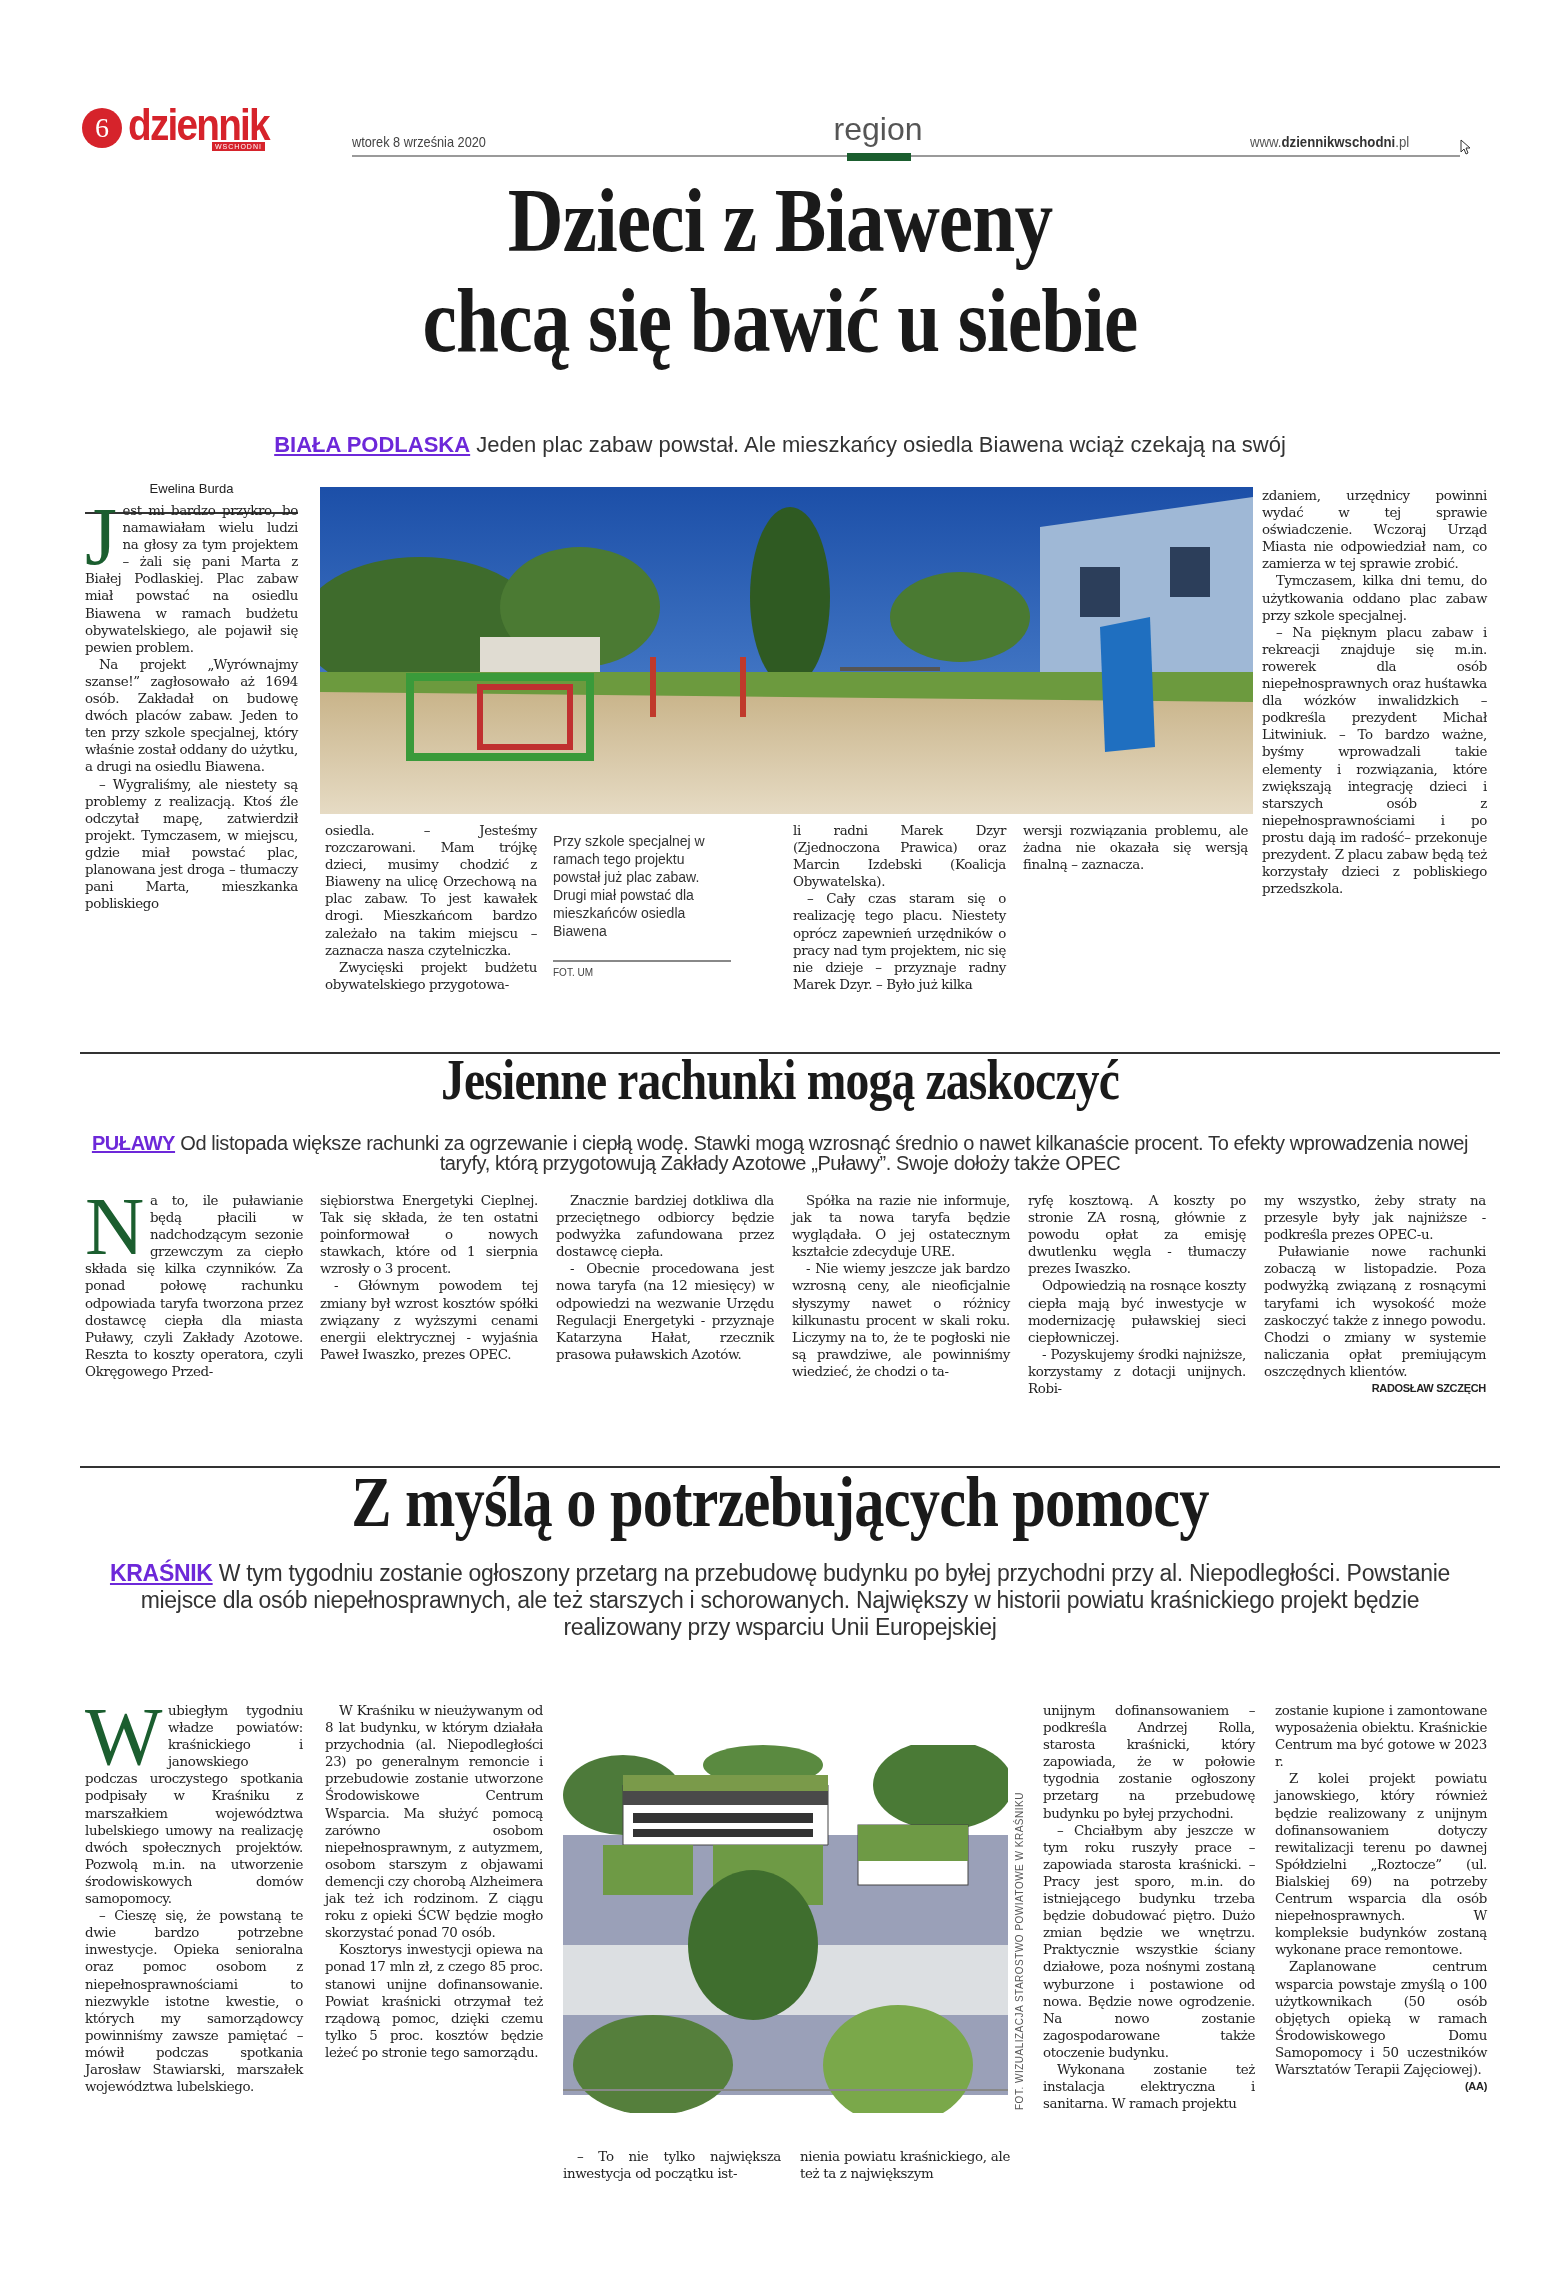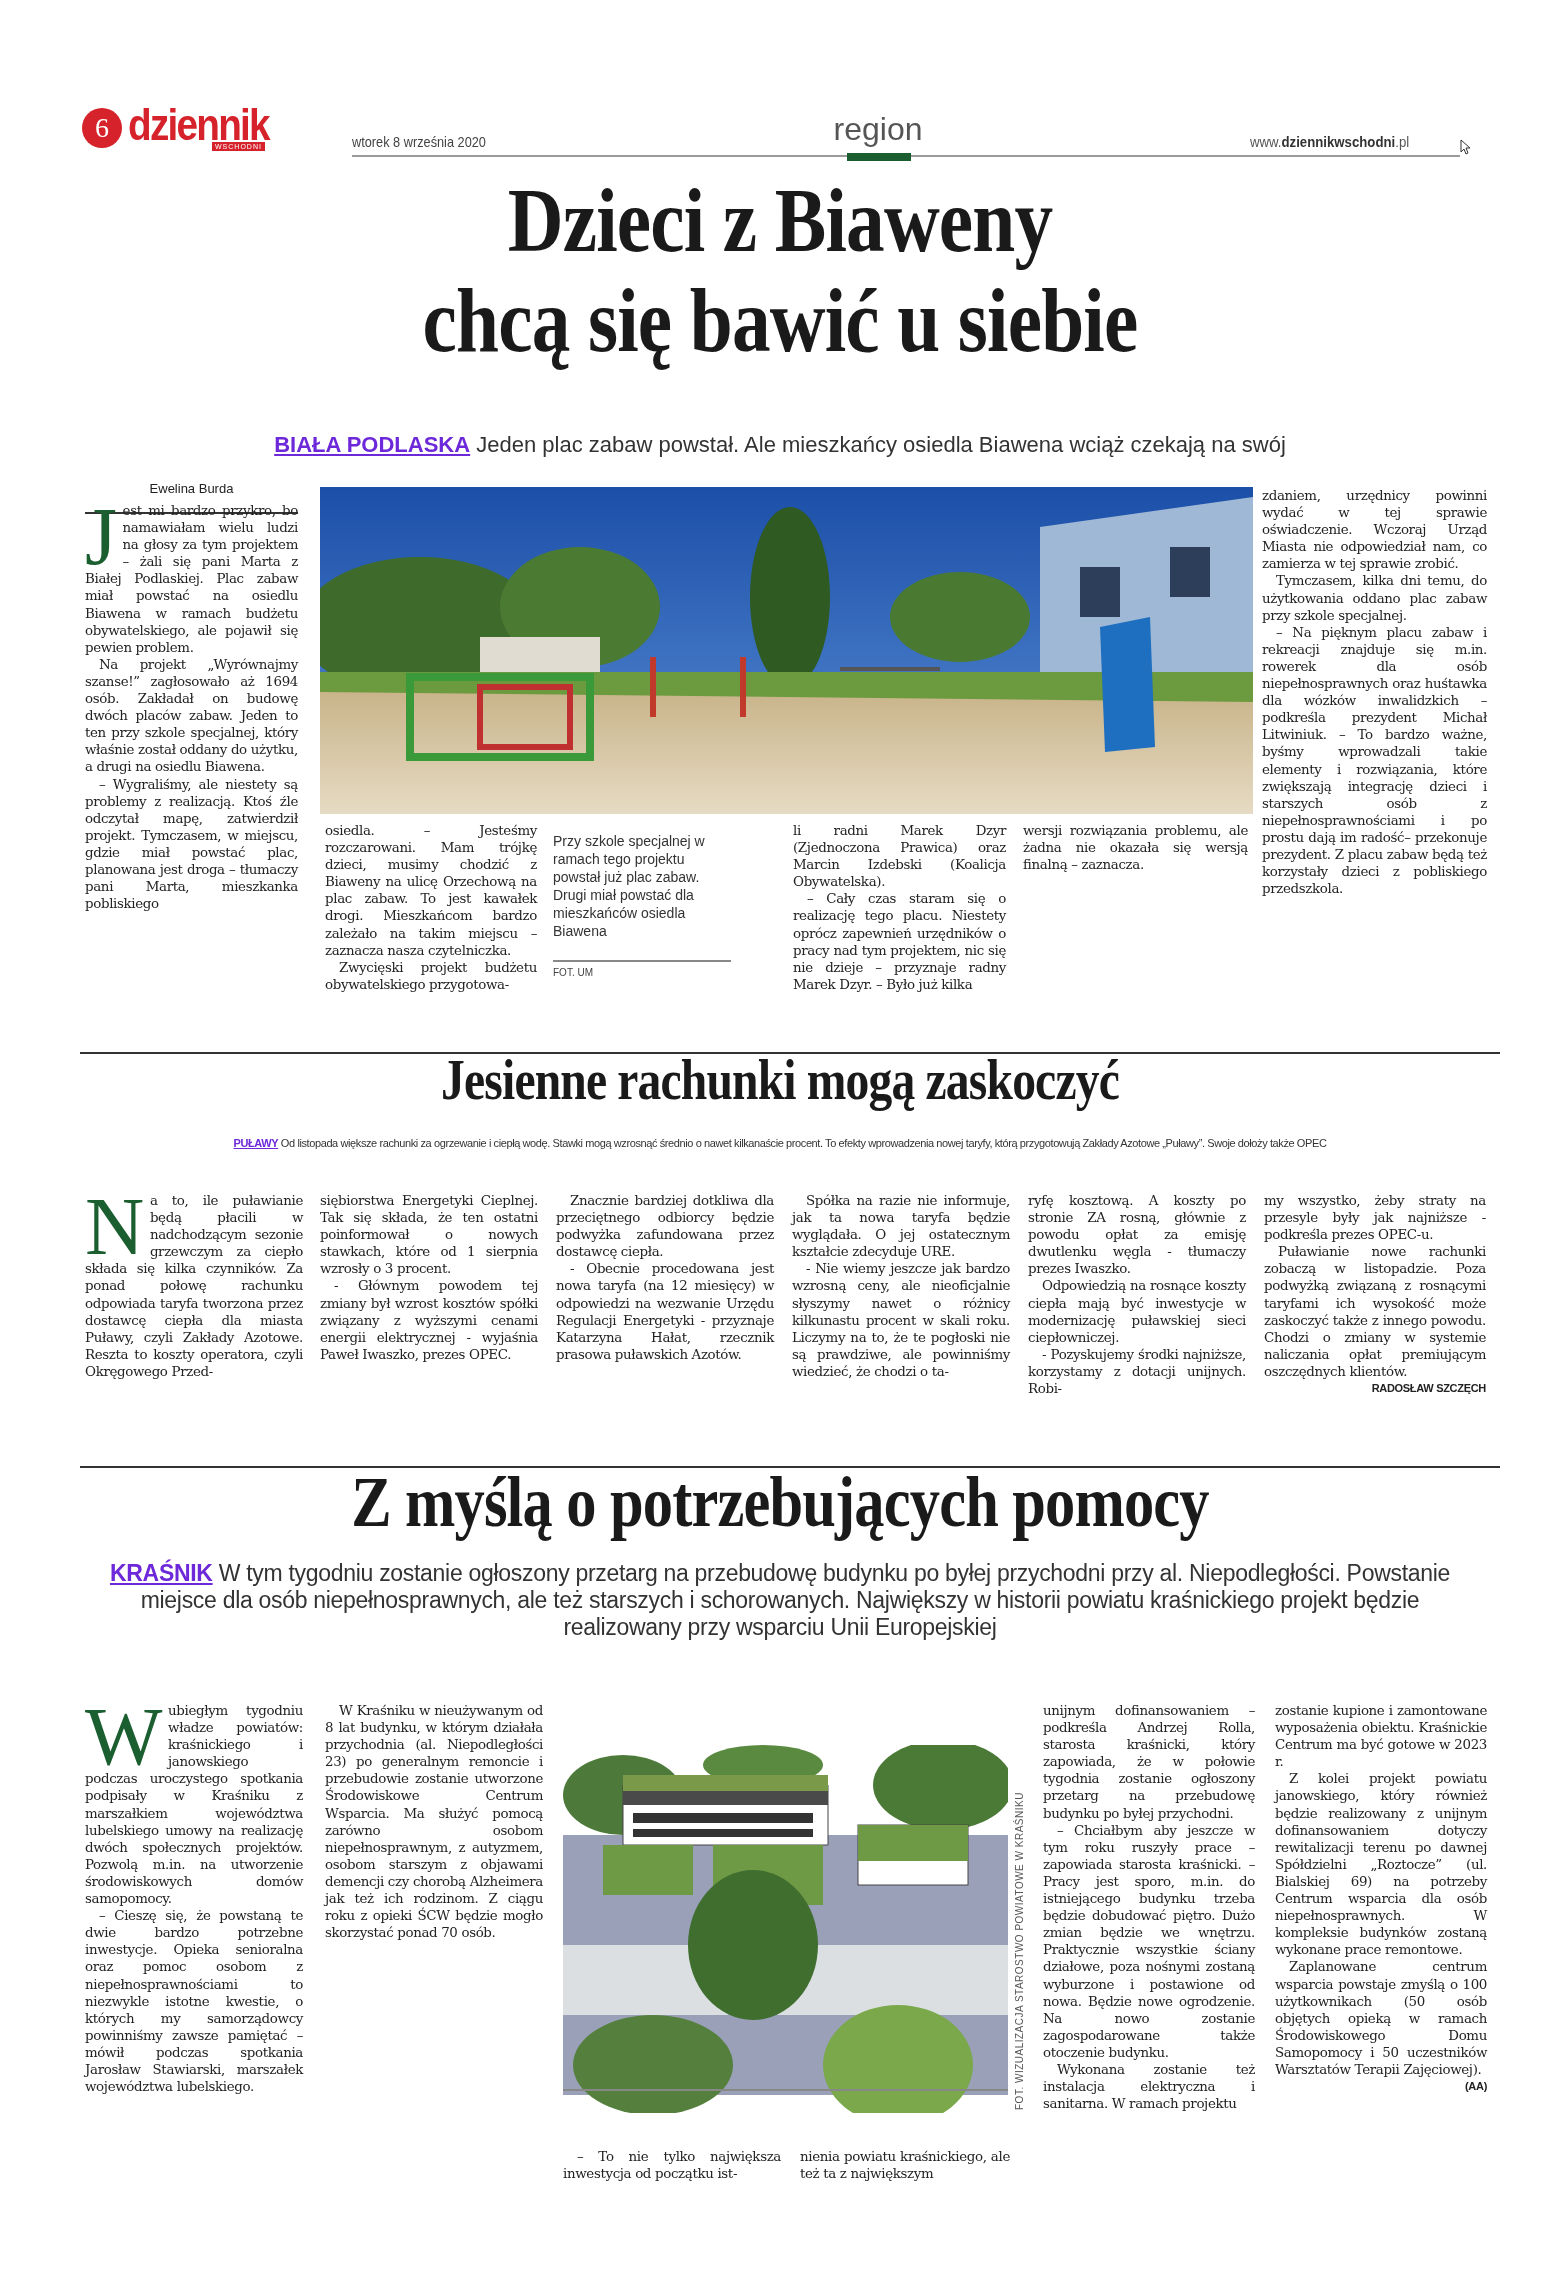--- a/index.html
+++ b/index.html
@@ -28,21 +28,21 @@
 
   
   .h1 { font-family: "Liberation Serif", serif; font-weight: bold; color: #1a1a1a; text-align: center; letter-spacing: -1px; }
   .headline-1 { left: 60px; top: 170px; width: 1440px; font-size: 92px; line-height: 100px; transform: scaleX(0.84); }
   .headline-2 { left: 60px; top: 1048px; width: 1440px; font-size: 58px; line-height: 64px; transform: scaleX(0.82); }
   .headline-3 { left: 60px; top: 1462px; width: 1440px; font-size: 72px; line-height: 80px; transform: scaleX(0.84); }
 
   .lead { font-family: "Liberation Sans", sans-serif; color: #333; text-align: center; }
   .lead .place { color: #6d28d9; font-weight: bold; text-decoration: underline; }
   .lead-1 { left: 100px; top: 432px; width: 1360px; font-size: 22px; line-height: 26px; }
-  .lead-2 { left: 70px; top: 1133px; width: 1420px; font-size: 11px; line-height: 20px; letter-spacing: -0.4px; }
+  .lead-2 { left: 70px; top: 1133px; width: 1420px; font-size: 20px; line-height: 20px; letter-spacing: -0.4px; }
   .lead-3 { left: 90px; top: 1560px; width: 1380px; font-size: 23px; line-height: 27px; letter-spacing: -0.3px; }
 
   .rule { height: 2px; background: #333; }
 
   
   .col { position: absolute; font-family: "DejaVu Serif", serif; font-size: 13.4px; line-height: 17.1px; color: #222;
     text-align: justify; hyphens: manual; letter-spacing: -0.35px; }
   .col p { text-indent: 14px; }
   .col p.first { text-indent: 0; }
   .dropcap { float: left; font-family: "Liberation Serif", serif; color: #1b5e2f; font-size: 82px; line-height: 66px;
@@ -180,20 +180,21 @@
 
 <div class="abs h1 headline-3">Z myślą o potrzebujących pomocy</div>
 <div class="abs lead lead-3"><span class="place">KRAŚNIK</span><span> W tym tygodniu zostanie ogłoszony przetarg na przebudowę budynku po byłej przychodni przy al. Niepodległości. Powstanie miejsce dla osób niepełnosprawnych, ale też starszych i schorowanych. Największy w historii powiatu kraśnickiego projekt będzie realizowany przy wsparciu Unii Europejskiej</span></div>
 
 <div class="col" style="left:85px; top:1702px; width:218px;">
   <p class="first"><span class="dropcap">W</span><span>ubiegłym tygodniu władze powiatów: kraśnickiego i janowskiego podczas uroczystego spotkania podpisały w Kraśniku z marszałkiem województwa lubelskiego umowy na realizację dwóch społecznych projektów. Pozwolą m.in. na utworzenie środowiskowych domów samopomocy.</span></p>
   <p>– Cieszę się, że powstaną te dwie bardzo potrzebne inwestycje. Opieka senioralna oraz pomoc osobom z niepełnosprawnościami to niezwykle istotne kwestie, o których my samorządowcy powinniśmy zawsze pamiętać – mówił podczas spotkania Jarosław Stawiarski, marszałek województwa lubelskiego.</p>
 </div>
 <div class="col" style="left:325px; top:1702px; width:218px;">
   <p>W Kraśniku w nieużywanym od 8 lat budynku, w którym działała przychodnia (al. Niepodległości 23) po generalnym remoncie i przebudowie zostanie utworzone Środowiskowe Centrum Wsparcia. Ma służyć pomocą zarówno osobom niepełnosprawnym, z autyzmem, osobom starszym z objawami demencji czy chorobą Alzheimera jak też ich rodzinom. Z ciągu roku z opieki ŚCW będzie mogło skorzystać ponad 70 osób.</p>
+  <p>Kosztorys inwestycji opiewa na ponad 17 mln zł, z czego 85 proc. stanowi unijne dofinansowanie. Powiat kraśnicki otrzymał też rządową pomoc, dzięki czemu tylko 5 proc. kosztów będzie leżeć po stronie tego samorządu.</p>
 </div>
 
 <div class="photo" style="left:563px; top:1745px; width:445px; height:368px;">
   <svg width="445" height="368" viewBox="0 0 445 368">
     <rect width="445" height="368" fill="#ffffff"></rect>
     <ellipse cx="60" cy="50" rx="60" ry="40" fill="#4d7a3a"></ellipse>
     <ellipse cx="200" cy="20" rx="60" ry="20" fill="#5a8a40"></ellipse>
     <ellipse cx="380" cy="40" rx="70" ry="45" fill="#4a7a36"></ellipse>
     <polygon points="0,90 445,90 445,350 0,350" fill="#9aa0b8"></polygon>
     <rect x="0" y="200" width="445" height="70" fill="#dcdfe2"></rect>

